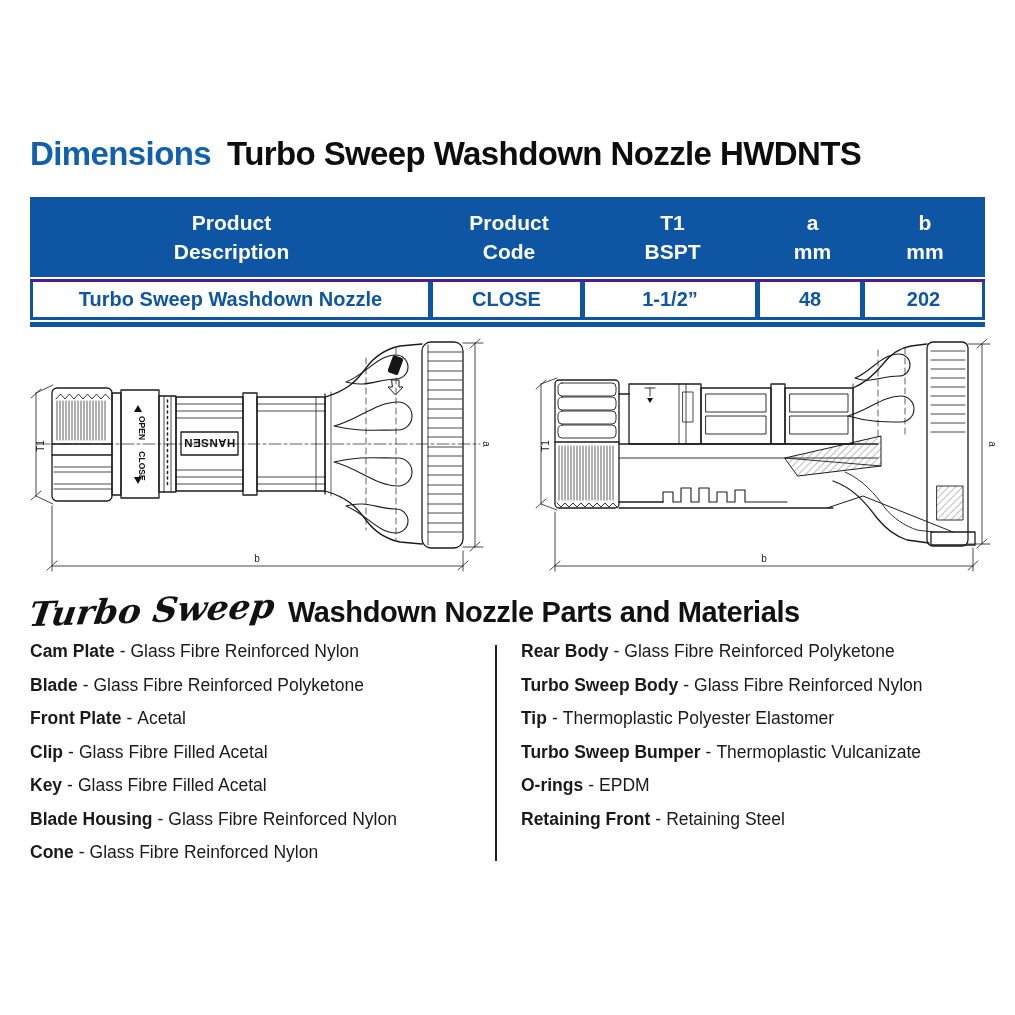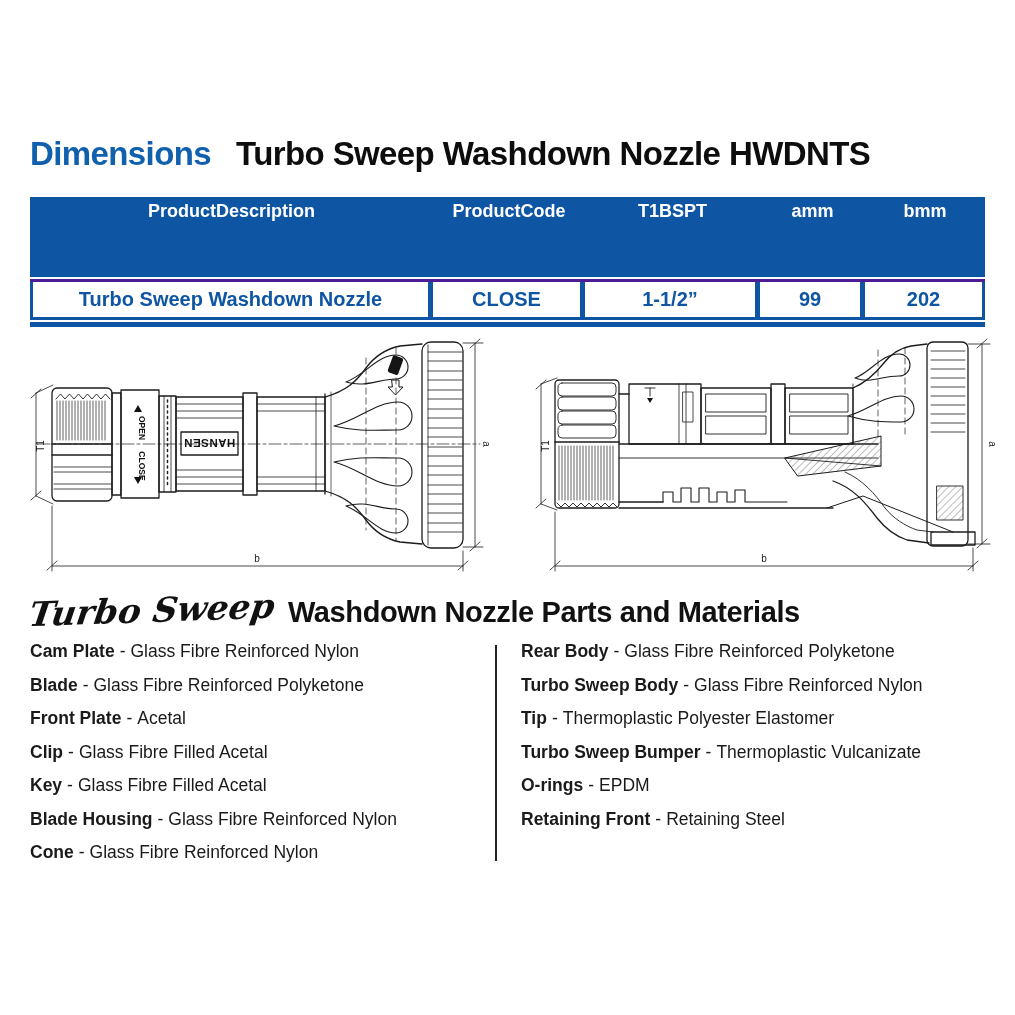--- a/index.html
+++ b/index.html
@@ -3,28 +3,28 @@
 <meta charset="utf-8">
 <style>
   *{margin:0;padding:0;box-sizing:border-box}
   html,body{background:#ffffff}
   body{width:1015px;height:1015px;position:relative;overflow:hidden;
        font-family:"Liberation Sans",sans-serif;color:#111}
 
   
   .title{position:absolute;left:30px;top:135px;white-space:nowrap;
          font-size:33px;font-weight:bold;letter-spacing:-0.6px}
-  .title .dim{color:#1160ae;margin-right:25px}
+  .title .dim{color:#1160ae;margin-right:16px}
   .title .rest{color:#0d0d0d}
 
   
   .spec-table{position:absolute;left:30px;top:197px;width:955px}
   .thead{display:flex;background:#0e56a4;height:80px;color:#fff;text-align:center}
-  .th{display:flex;flex-direction:row;justify-content:center;
-      font-weight:bold;font-size:18px;line-height:29px}
+  .th{display:flex;flex-direction:column;justify-content:center;
+      font-weight:bold;font-size:21px;line-height:29px}
   .c1{width:403px}.c2{width:152px}.c3{width:175px}.c4{width:105px}.c5{width:120px}
   .trow{display:flex;margin-top:2px;height:41px;
         border-top:3px solid #4c1d95;border-bottom:3px solid #0e56a4}
   .td{display:flex;align-items:center;justify-content:center;
       font-weight:bold;font-size:20px;color:#0e56a4;border-right:5px solid #0e56a4}
   .td.c1{border-left:3px solid #0e56a4}
   .td.c5{border-right:3px solid #0e56a4}
   .tbar{height:5px;background:#0e56a4;margin-top:2px}
 
   
@@ -78,21 +78,21 @@
     </div>
     <div class="th c5">
       <span>b</span>
       <span>mm</span>
     </div>
   </div>
   <div class="trow">
     <div class="td c1">Turbo Sweep Washdown Nozzle</div>
     <div class="td c2">CLOSE</div>
     <div class="td c3">1-1/2”</div>
-    <div class="td c4">99</div>
+    <div class="td c4">48</div>
     <div class="td c5">202</div>
   </div>
   <div class="tbar"></div>
 </div>
 
 <svg class="drawL" width="462" height="242" viewBox="0 0 462 242">
   <g stroke="#1c1c1c" fill="none" stroke-width="1.3" stroke-linejoin="round" stroke-linecap="round">
     <line x1="10" y1="108" x2="452" y2="108" stroke-width="0.7" stroke-dasharray="12 3 3 3"></line>
 
     <g stroke-width="0.8">

